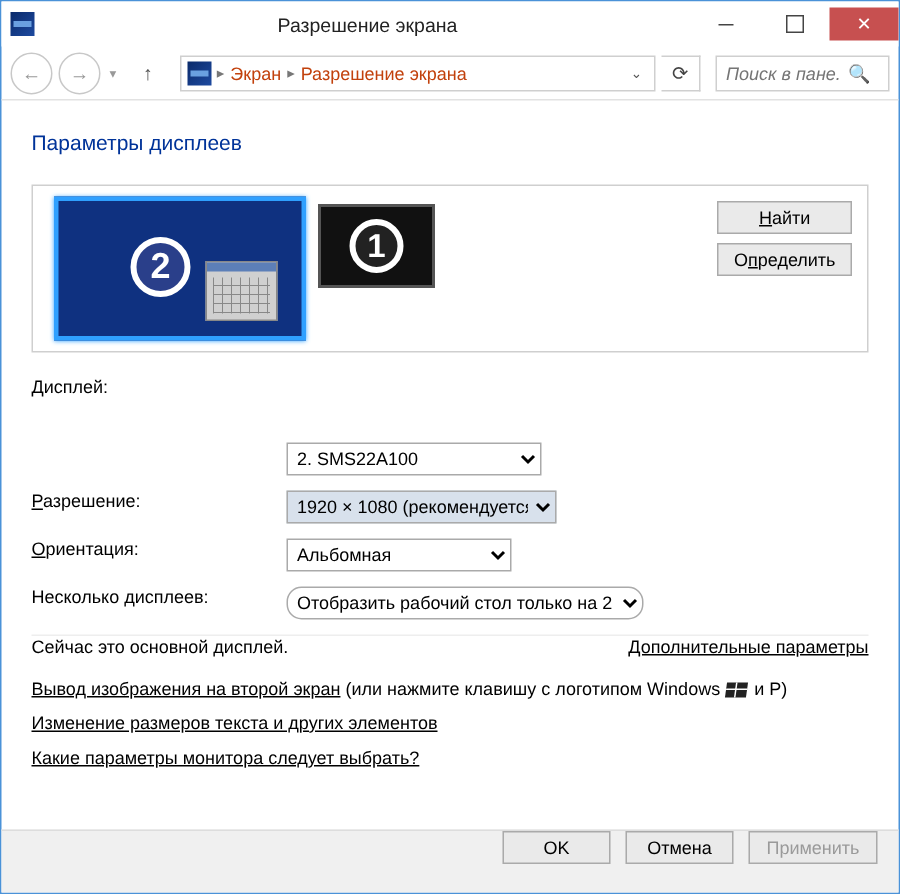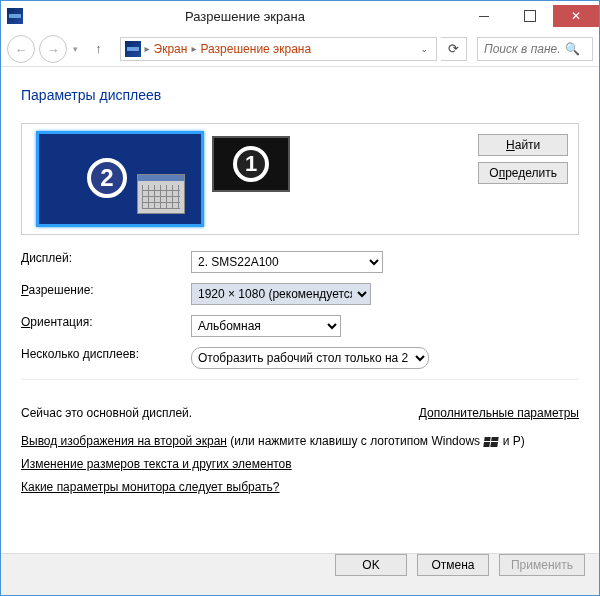--- a/index.html
+++ b/index.html
@@ -55,24 +55,24 @@
   .mon1 { width:78px; height:56px; background:#111; border:2px solid #555; position:relative; margin-top:-30px; }
   .mon1 .badge { position:absolute; left:19px; top:8px; width:36px;height:36px; border-radius:50%; background:#222; border:4px solid #fff; display:flex;align-items:center;justify-content:center; color:#fff; font-size:22px; font-weight:bold;}
   .side-btns { position:absolute; right:10px; top:10px; display:flex; flex-direction:column; gap:6px; }
   .btn { min-width:86px; height:22px; border:1px solid #aaa; background:#eaeaea; font-family:inherit; font-size:12px; cursor:default; padding: 0 10px; }
 
   .form-rows { margin-top:16px; }
   .form-row { display:flex; align-items:flex-start; margin-bottom:10px; }
   .form-row .lbl { width:170px; }
   .form-row .underline { text-decoration: underline; }
   .select { height:22px; border:1px solid #aaa; background:#fff; font-family:inherit; font-size:12px; padding:0 2px; }
-  .select.w1{ width:192px; } .select.w2{ width:180px; } .select.w3{ width:150px; } .select.w4{ width:238px;border-radius:10px; }
+  .select.w1{ width:170px;margin-top:44px; } .select.w2{ width:180px; } .select.w3{ width:150px; } .select.w4{ width:238px;border-radius:10px; }
   .sel-highlight { background:#d8e1ec; }
 
-  .primary-row { display:flex; align-items:center; justify-content:space-between; border-top:1px solid #eee; margin-top:4px; padding-top:26px; }
+  .primary-row { display:flex; align-items:center; justify-content:space-between; border-top:1px solid #eee; margin-top:4px; padding-top:0; }
   .link { color:#000000; cursor:default;text-decoration:underline; }
   .plain { color:#000; }
   .info { margin-top:10px; line-height:1.9; }
   .winkey-icon { display:inline-block; width:14px; height:10px; vertical-align:middle; margin:0 1px; background:
     linear-gradient(#222,#222); transform:skewX(-8deg); position:relative; }
   .winkey-icon::before, .winkey-icon::after { content:""; position:absolute; background:#fff; }
   .winkey-icon::before { left:6px; top:0; width:1px; height:10px; }
   .winkey-icon::after { left:0; top:4px; width:14px; height:1px; }
 
   .bottom-bar { position:absolute; left:1px; right:1px; bottom:1px; height:42px; background:#f0f0f0; border-top:1px solid #ddd;

